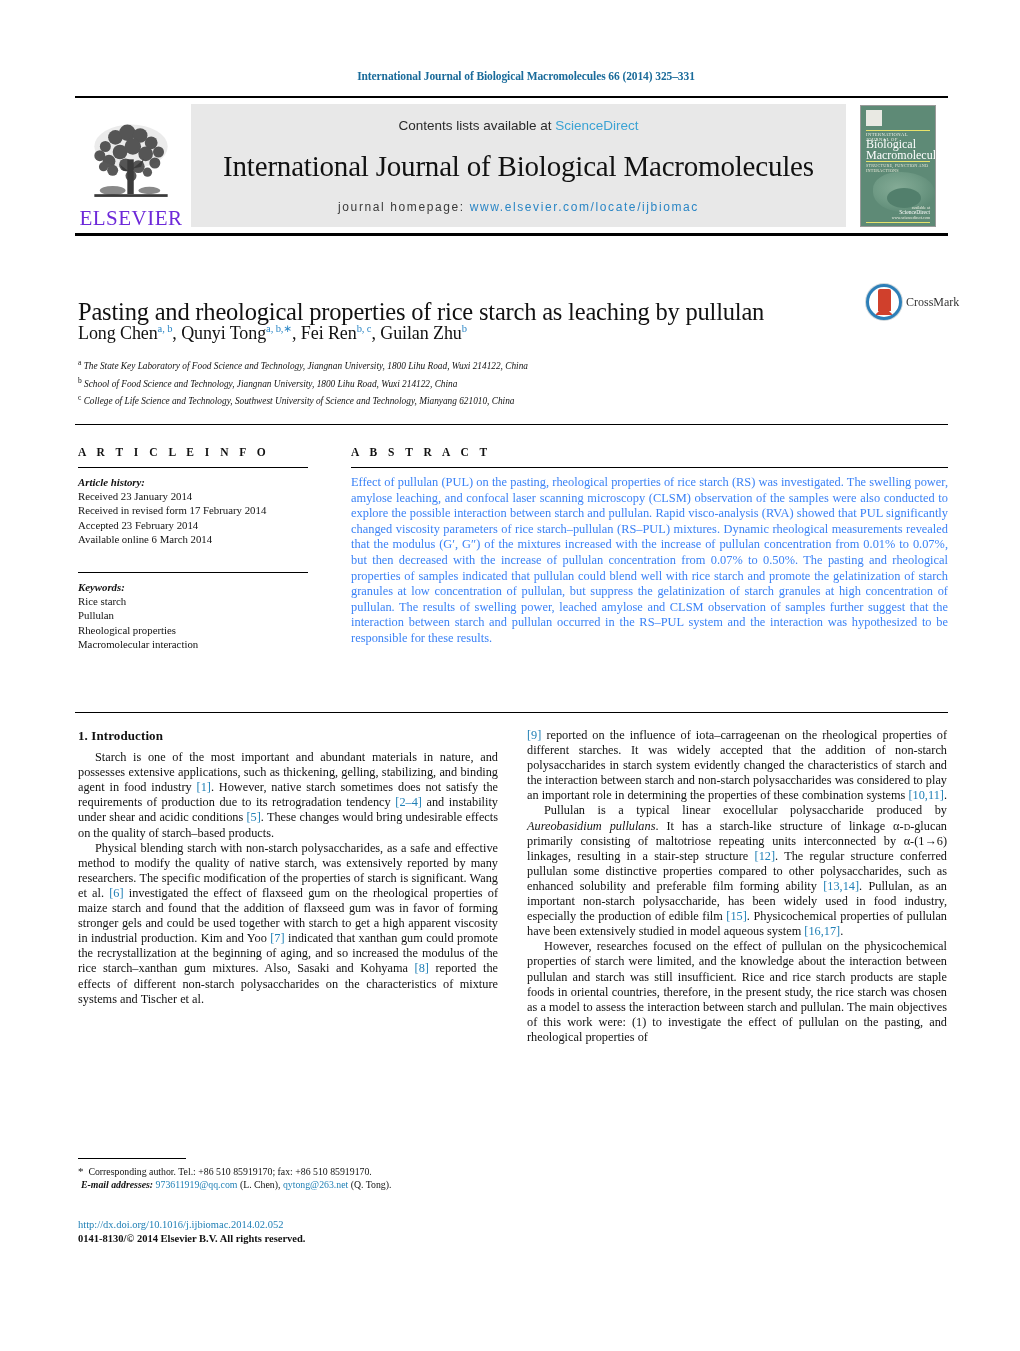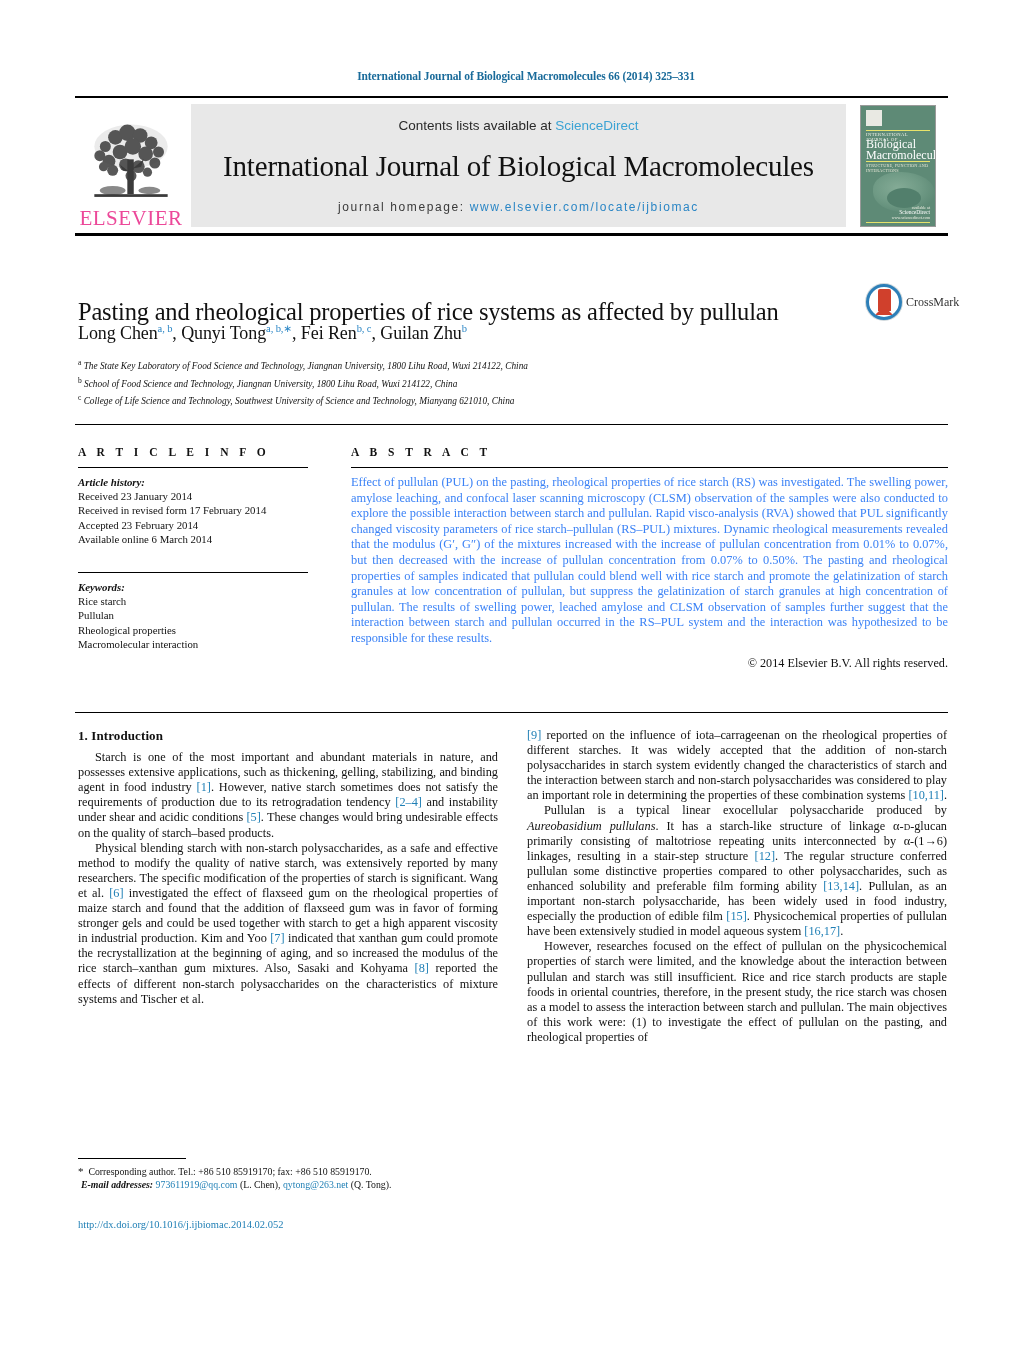--- a/index.html
+++ b/index.html
@@ -35,21 +35,21 @@
   .elsevier-box {
     width:112px; flex:0 0 112px;
     display:flex; flex-direction:column; align-items:center; justify-content:flex-end;
     padding-bottom:4px;
     background:#fff;
   }
   .tree { width:92px; height:88px; margin-top:6px; }
   .elsevier-word {
     font-family:"Liberation Serif", serif;
     font-size:21px; letter-spacing:0.5px;
-    color:#ec4899; font-weight:400;
+    color:#6d28d9; font-weight:400;
     line-height:1;
     margin-top:1px;
   }
   .center-box {
     flex:1 1 auto;
     background:#e8e8e8;
     display:flex; flex-direction:column;
     align-items:center; justify-content:space-between;
     padding:14px 8px 13px 8px;
     margin:6px 6px 6px 4px;
@@ -293,21 +293,21 @@
         <div class="cv-foot">
           <span>available at</span><br>
           <span class="cv-sd">ScienceDirect</span><br>
           <span>www.sciencedirect.com</span>
         </div>
         <div class="cv-rule" style="bottom:3px"></div>
       </div>
     </div>
   </div>
 
-  <h1 class="title">Pasting and rheological properties of rice systems as affected by pullulan</h1>
+  <h1 class="title">Pasting and rheological properties of rice starch as leaching by pullulan</h1>
 
   <div class="crossmark">
     <div class="cm-circle">
       <div class="bar"></div>
       <div class="tri"></div>
     </div>
     <div class="cm-label">CrossMark</div>
   </div>
 
   <div class="authors">Long Chen<sup>a, b</sup>, Qunyi Tong<sup>a, b,∗</sup>, Fei Ren<sup>b, c</sup>, Guilan Zhu<sup>b</sup></div>
@@ -340,21 +340,20 @@
         <div>Rheological properties</div>
         <div>Macromolecular interaction</div>
       </div>
     </div>
   </div>
 
   <div class="col-abs">
     <div class="hdr-label">A B S T R A C T</div>
     <div class="thinrule"></div>
     <div class="abstxt">Effect of pullulan (PUL) on the pasting, rheological properties of rice starch (RS) was investigated. The swelling power, amylose leaching, and confocal laser scanning microscopy (CLSM) observation of the samples were also conducted to explore the possible interaction between starch and pullulan. Rapid visco-analysis (RVA) showed that PUL significantly changed viscosity parameters of rice starch–pullulan (RS–PUL) mixtures. Dynamic rheological measurements revealed that the modulus (G′, G″) of the mixtures increased with the increase of pullulan concentration from 0.01% to 0.07%, but then decreased with the increase of pullulan concentration from 0.07% to 0.50%. The pasting and rheological properties of samples indicated that pullulan could blend well with rice starch and promote the gelatinization of starch granules at low concentration of pullulan, but suppress the gelatinization of starch granules at high concentration of pullulan. The results of swelling power, leached amylose and CLSM observation of samples further suggest that the interaction between starch and pullulan occurred in the RS–PUL system and the interaction was hypothesized to be responsible for these results.</div>
-    <div class="copyline">© 2014 Elsevier B.V. All rights reserved.</div>
   </div>
 
   <div class="body-col col-left">
     <div class="secnum">1.  Introduction</div>
     <p>Starch is one of the most important and abundant materials in nature, and possesses extensive applications, such as thickening, gelling, stabilizing, and binding agent in food industry <span class="ref">[1]</span>. However, native starch sometimes does not satisfy the requirements of production due to its retrogradation tendency <span class="ref">[2–4]</span> and instability under shear and acidic conditions <span class="ref">[5]</span>. These changes would bring undesirable effects on the quality of starch–based products.</p>
     <p>Physical blending starch with non-starch polysaccharides, as a safe and effective method to modify the quality of native starch, was extensively reported by many researchers. The specific modification of the properties of starch is significant. Wang et al. <span class="ref">[6]</span> investigated the effect of flaxseed gum on the rheological properties of maize starch and found that the addition of flaxseed gum was in favor of forming stronger gels and could be used together with starch to get a high apparent viscosity in industrial production. Kim and Yoo <span class="ref">[7]</span> indicated that xanthan gum could promote the recrystallization at the beginning of aging, and so increased the modulus of the rice starch–xanthan gum mixtures. Also, Sasaki and Kohyama <span class="ref">[8]</span> reported the effects of different non-starch polysaccharides on the characteristics of mixture systems and Tischer et al.</p>
   </div>
 
   <div class="body-col col-right">
     <p class="noindent"><span class="ref">[9]</span> reported on the influence of iota–carrageenan on the rheological properties of different starches. It was widely accepted that the addition of non-starch polysaccharides in starch system evidently changed the characteristics of starch and the interaction between starch and non-starch polysaccharides was considered to play an important role in determining the properties of these combination systems <span class="ref">[10,11]</span>.</p>
@@ -369,15 +368,16 @@
       <span class="it">E-mail addresses:</span>
       <span style="color:#1f7fb5">973611919@qq.com</span>
       <span>(L. Chen),</span>
       <span style="color:#1f7fb5">qytong@263.net</span>
       <span>(Q. Tong).</span>
     </div>
   </div>
 
   <div class="doi">
     <div class="link">http://dx.doi.org/10.1016/j.ijbiomac.2014.02.052</div>
+    <div class="issn">0141-8130/© 2014 Elsevier B.V. All rights reserved.</div>
   </div>
 
 </div>
 
 </body></html>

